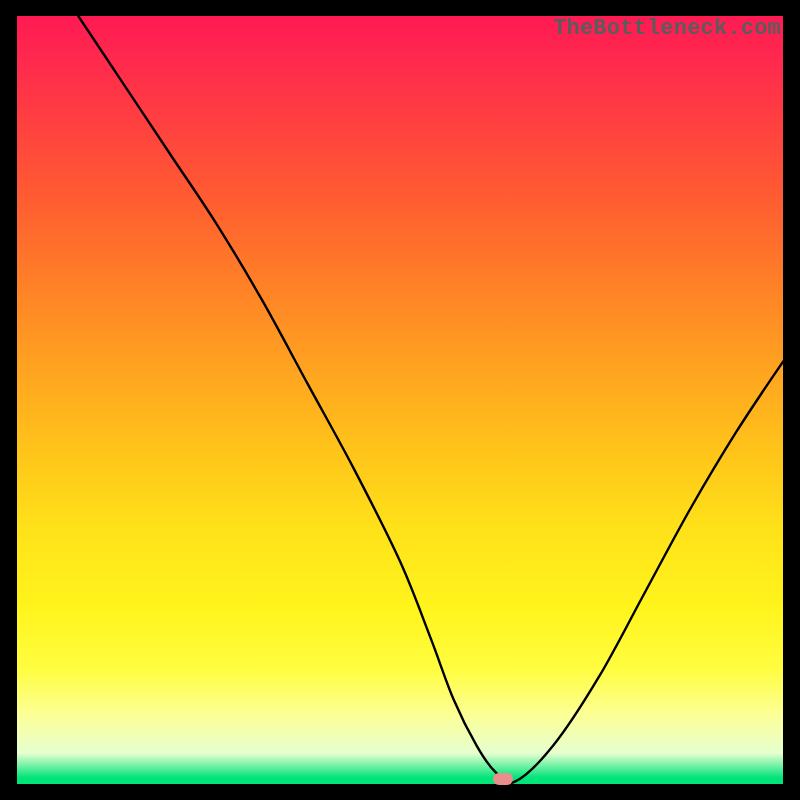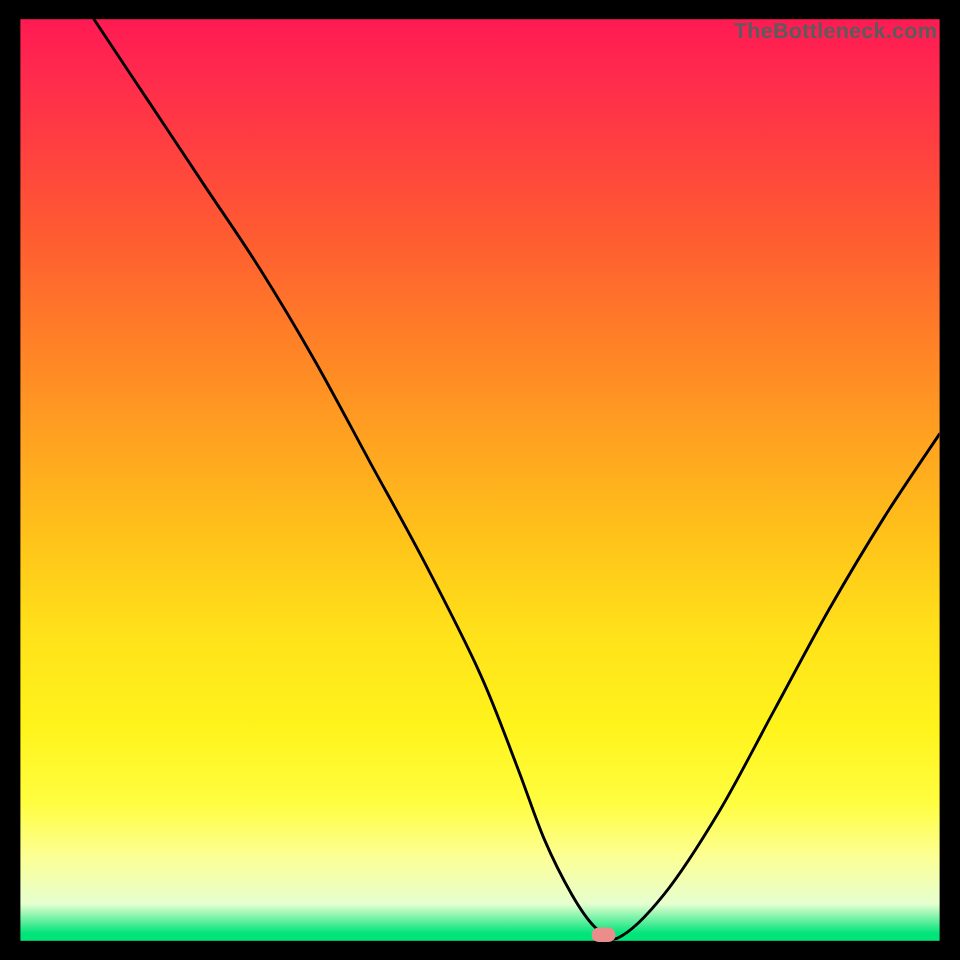--- a/index.html
+++ b/index.html
@@ -22,22 +22,22 @@
       #fffd40 85%,
       #fcff96 91%,
       #e6ffd0 96%,
       #00e47a 99.2%,
       #00e47a 100%
     );
   }
   .watermark {
     position: absolute;
     top: 0; right: 2px;
-    font-family: Liberation Sans, sans-serif;
-    font-size: 18px;
+    font-family: Liberation Mono, monospace;
+    font-size: 22px;
     font-weight: 600;
     color: #5c5c5c;
     letter-spacing: 0.2px;
     user-select: none;
   }
   svg.curve { position: absolute; left: 0; top: 0; width: 766px; height: 768px; }
   .marker {
     position: absolute;
     width: 20px; height: 12px;
     background: #eb8e8b;

